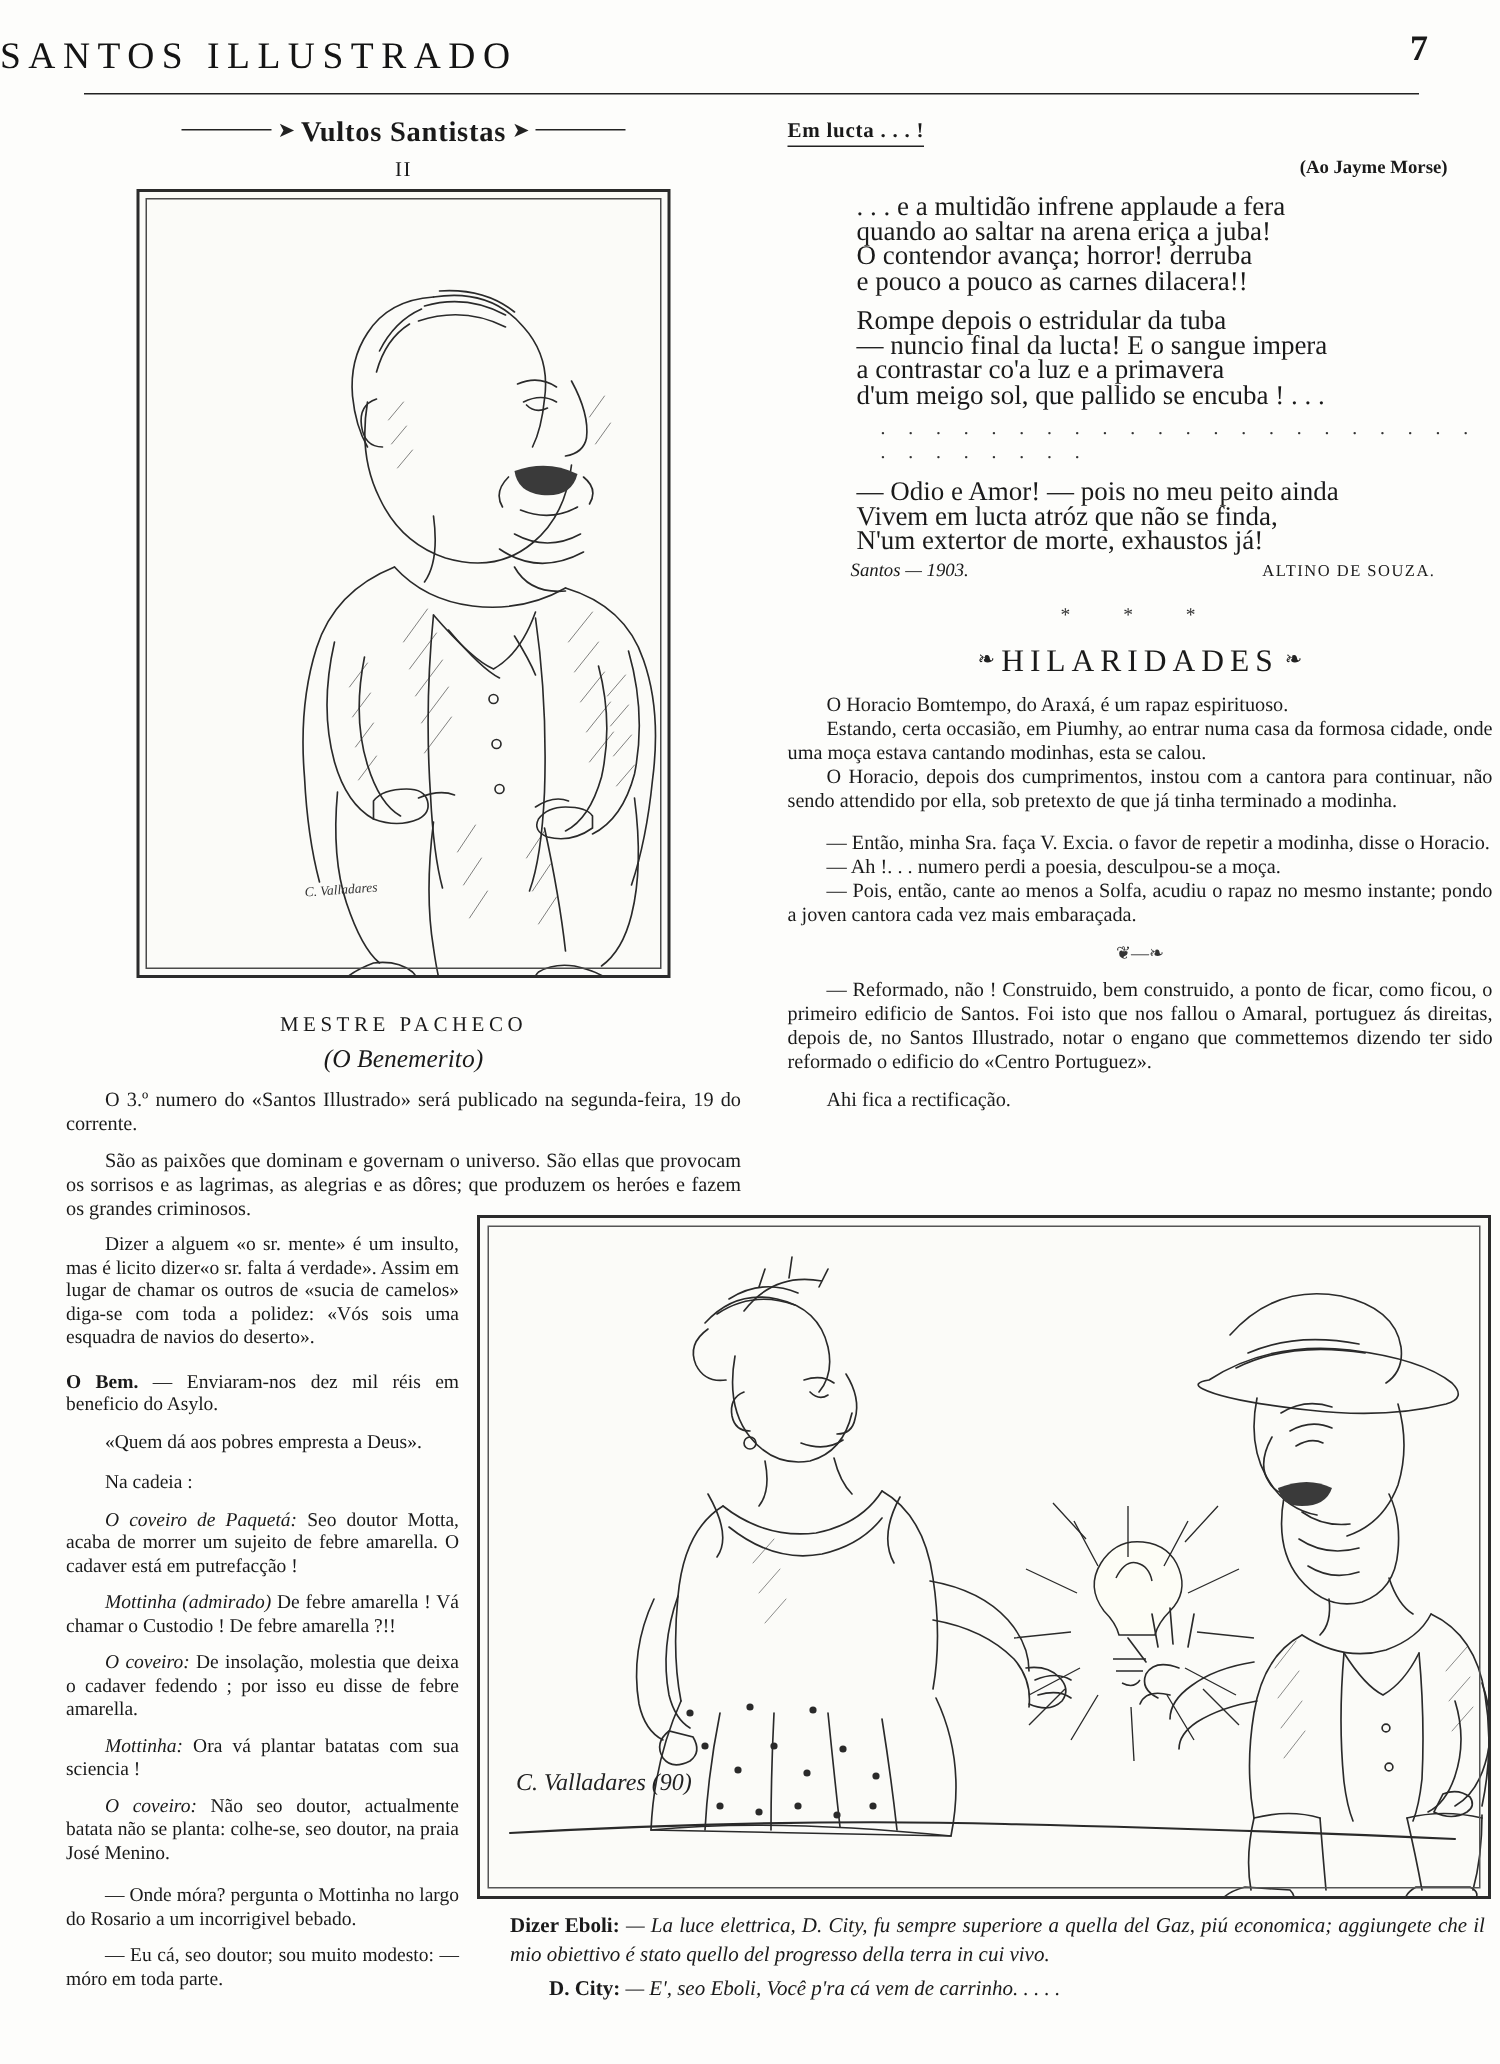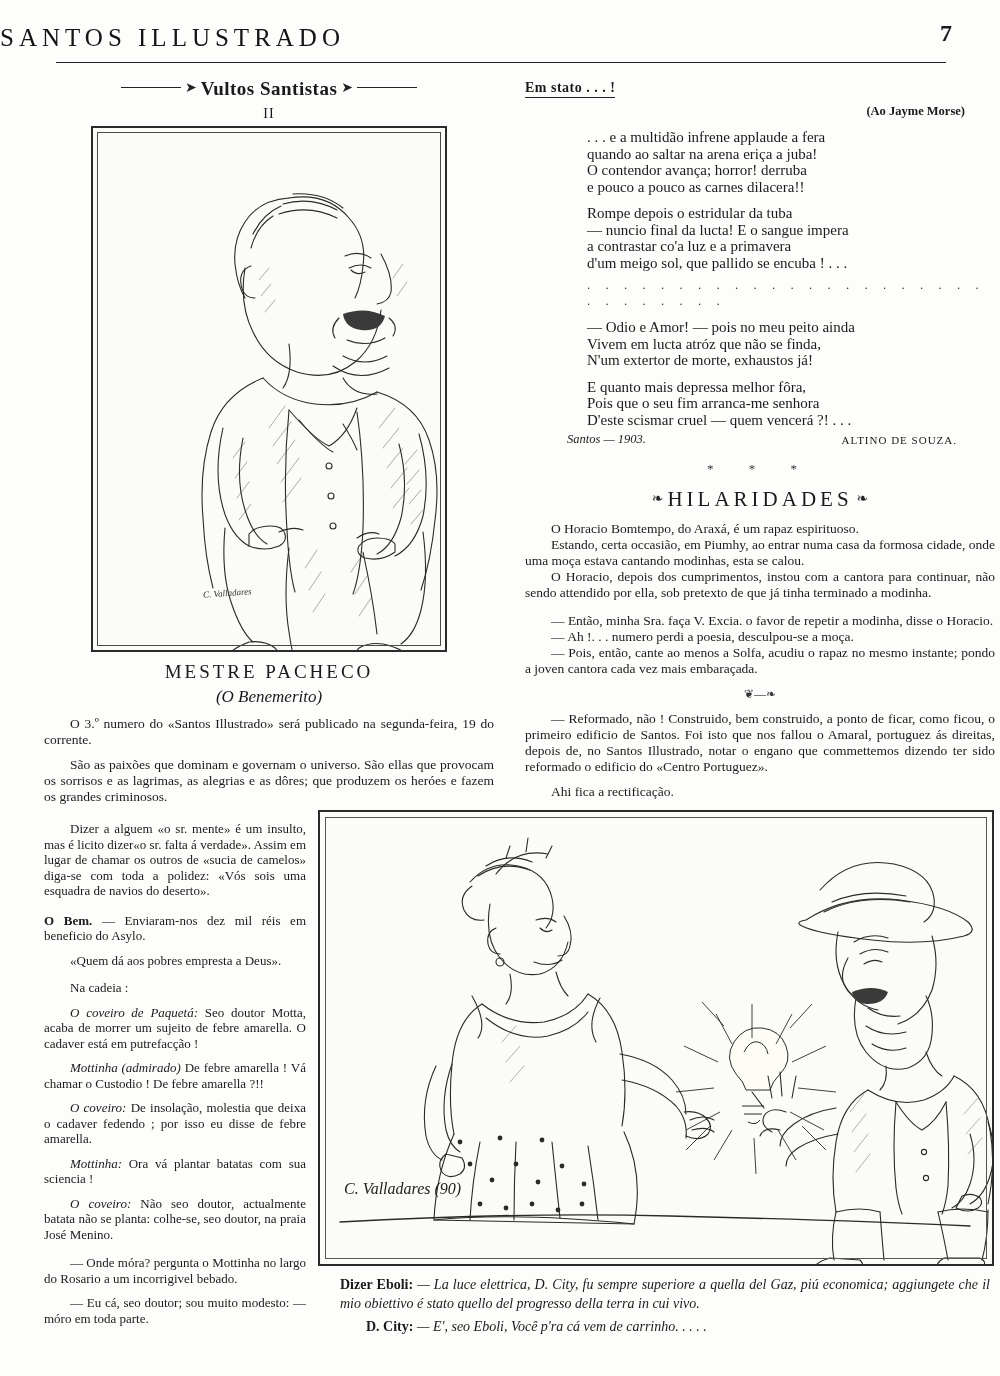--- a/index.html
+++ b/index.html
@@ -115,23 +115,23 @@
     position: absolute;
     left: 110px;
     bottom: 52px;
     font-size: 9px;
     font-style: italic;
     color: #333;
     transform: rotate(-4deg);
   }
   .caption-name {
     text-align: center;
-    font-size: 19px;
+    font-size: 14px;
     letter-spacing: 3px;
-    margin-top: 9px;
+    margin-top: 24px;
     font-family: "Liberation Serif", serif;
   }
   .caption-sub {
     text-align: center;
     font-size: 17px;
     font-style: italic;
     margin-top: 4px;
   }
   
   p.body {
@@ -163,23 +163,23 @@
     padding-bottom: 1px;
   }
   .dedic {
     text-align: right;
     font-size: 12.5px;
     margin-top: 6px;
     margin-right: 30px;
     font-weight: bold;
   }
   .verse {
-    font-size: 15px;
+    font-size: 18px;
     line-height: 16.5px;
-    margin: 10px 0 0 62px;
+    margin: 10px 0 0 46px;
     white-space: pre-line;
   }
   .verse-sep {
     margin: 6px 0 0 62px;
     font-size: 13px;
     letter-spacing: 6px;
     color: #333;
   }
   .sig-right {
     text-align: right;
@@ -379,39 +379,36 @@
     <p class="body">
       <span class="ital">O coveiro:</span><span> Não seo doutor, actualmente batata não se planta: colhe-se, seo doutor, na praia José Menino.</span>
     </p>
 
     <p class="body" style="margin-top:13px;">— Onde móra? pergunta o Mottinha no largo do Rosario a um incorrigivel bebado.</p>
     <p class="body">— Eu cá, seo doutor; sou muito modesto: — móro em toda parte.</p>
   </div>
 
   <div class="col-right">
     <div>
-      <span class="emlucta-title">Em stato . . . !</span>
+      <span class="emlucta-title">Em lucta . . . !</span>
     </div>
     <div class="dedic">(Ao Jayme Morse)</div>
 
     <div class="verse">. . . e a multidão infrene applaude a fera
 quando ao saltar na arena eriça a juba!
 O contendor avança; horror! derruba
 e pouco a pouco as carnes dilacera!!</div>
     <div class="verse">Rompe depois o estridular da tuba
 — nuncio final da lucta! E o sangue impera
 a contrastar co'a luz e a primavera
 d'um meigo sol, que pallido se encuba ! . . .</div>
     <div class="verse-sep">. . . . . . . . . . . . . . . . . . . . . . . . . . . . . .</div>
     <div class="verse">— Odio e Amor! — pois no meu peito ainda
 Vivem em lucta atróz que não se finda,
 N'um extertor de morte, exhaustos já!</div>
-    <div class="verse">E quanto mais depressa melhor fôra,
-Pois que o seu fim arranca-me senhora
-D'este scismar cruel — quem vencerá ?! . . .</div>
 
     <div class="sig-right">ALTINO DE SOUZA.</div>
     <div class="place-date">Santos — 1903.</div>
 
     <div class="stars">*  *  *</div>
 
     <div class="hil-head">
       <span class="flourish">❧</span>
       <span class="hil-title">HILARIDADES</span>
       <span class="flourish">❧</span>

